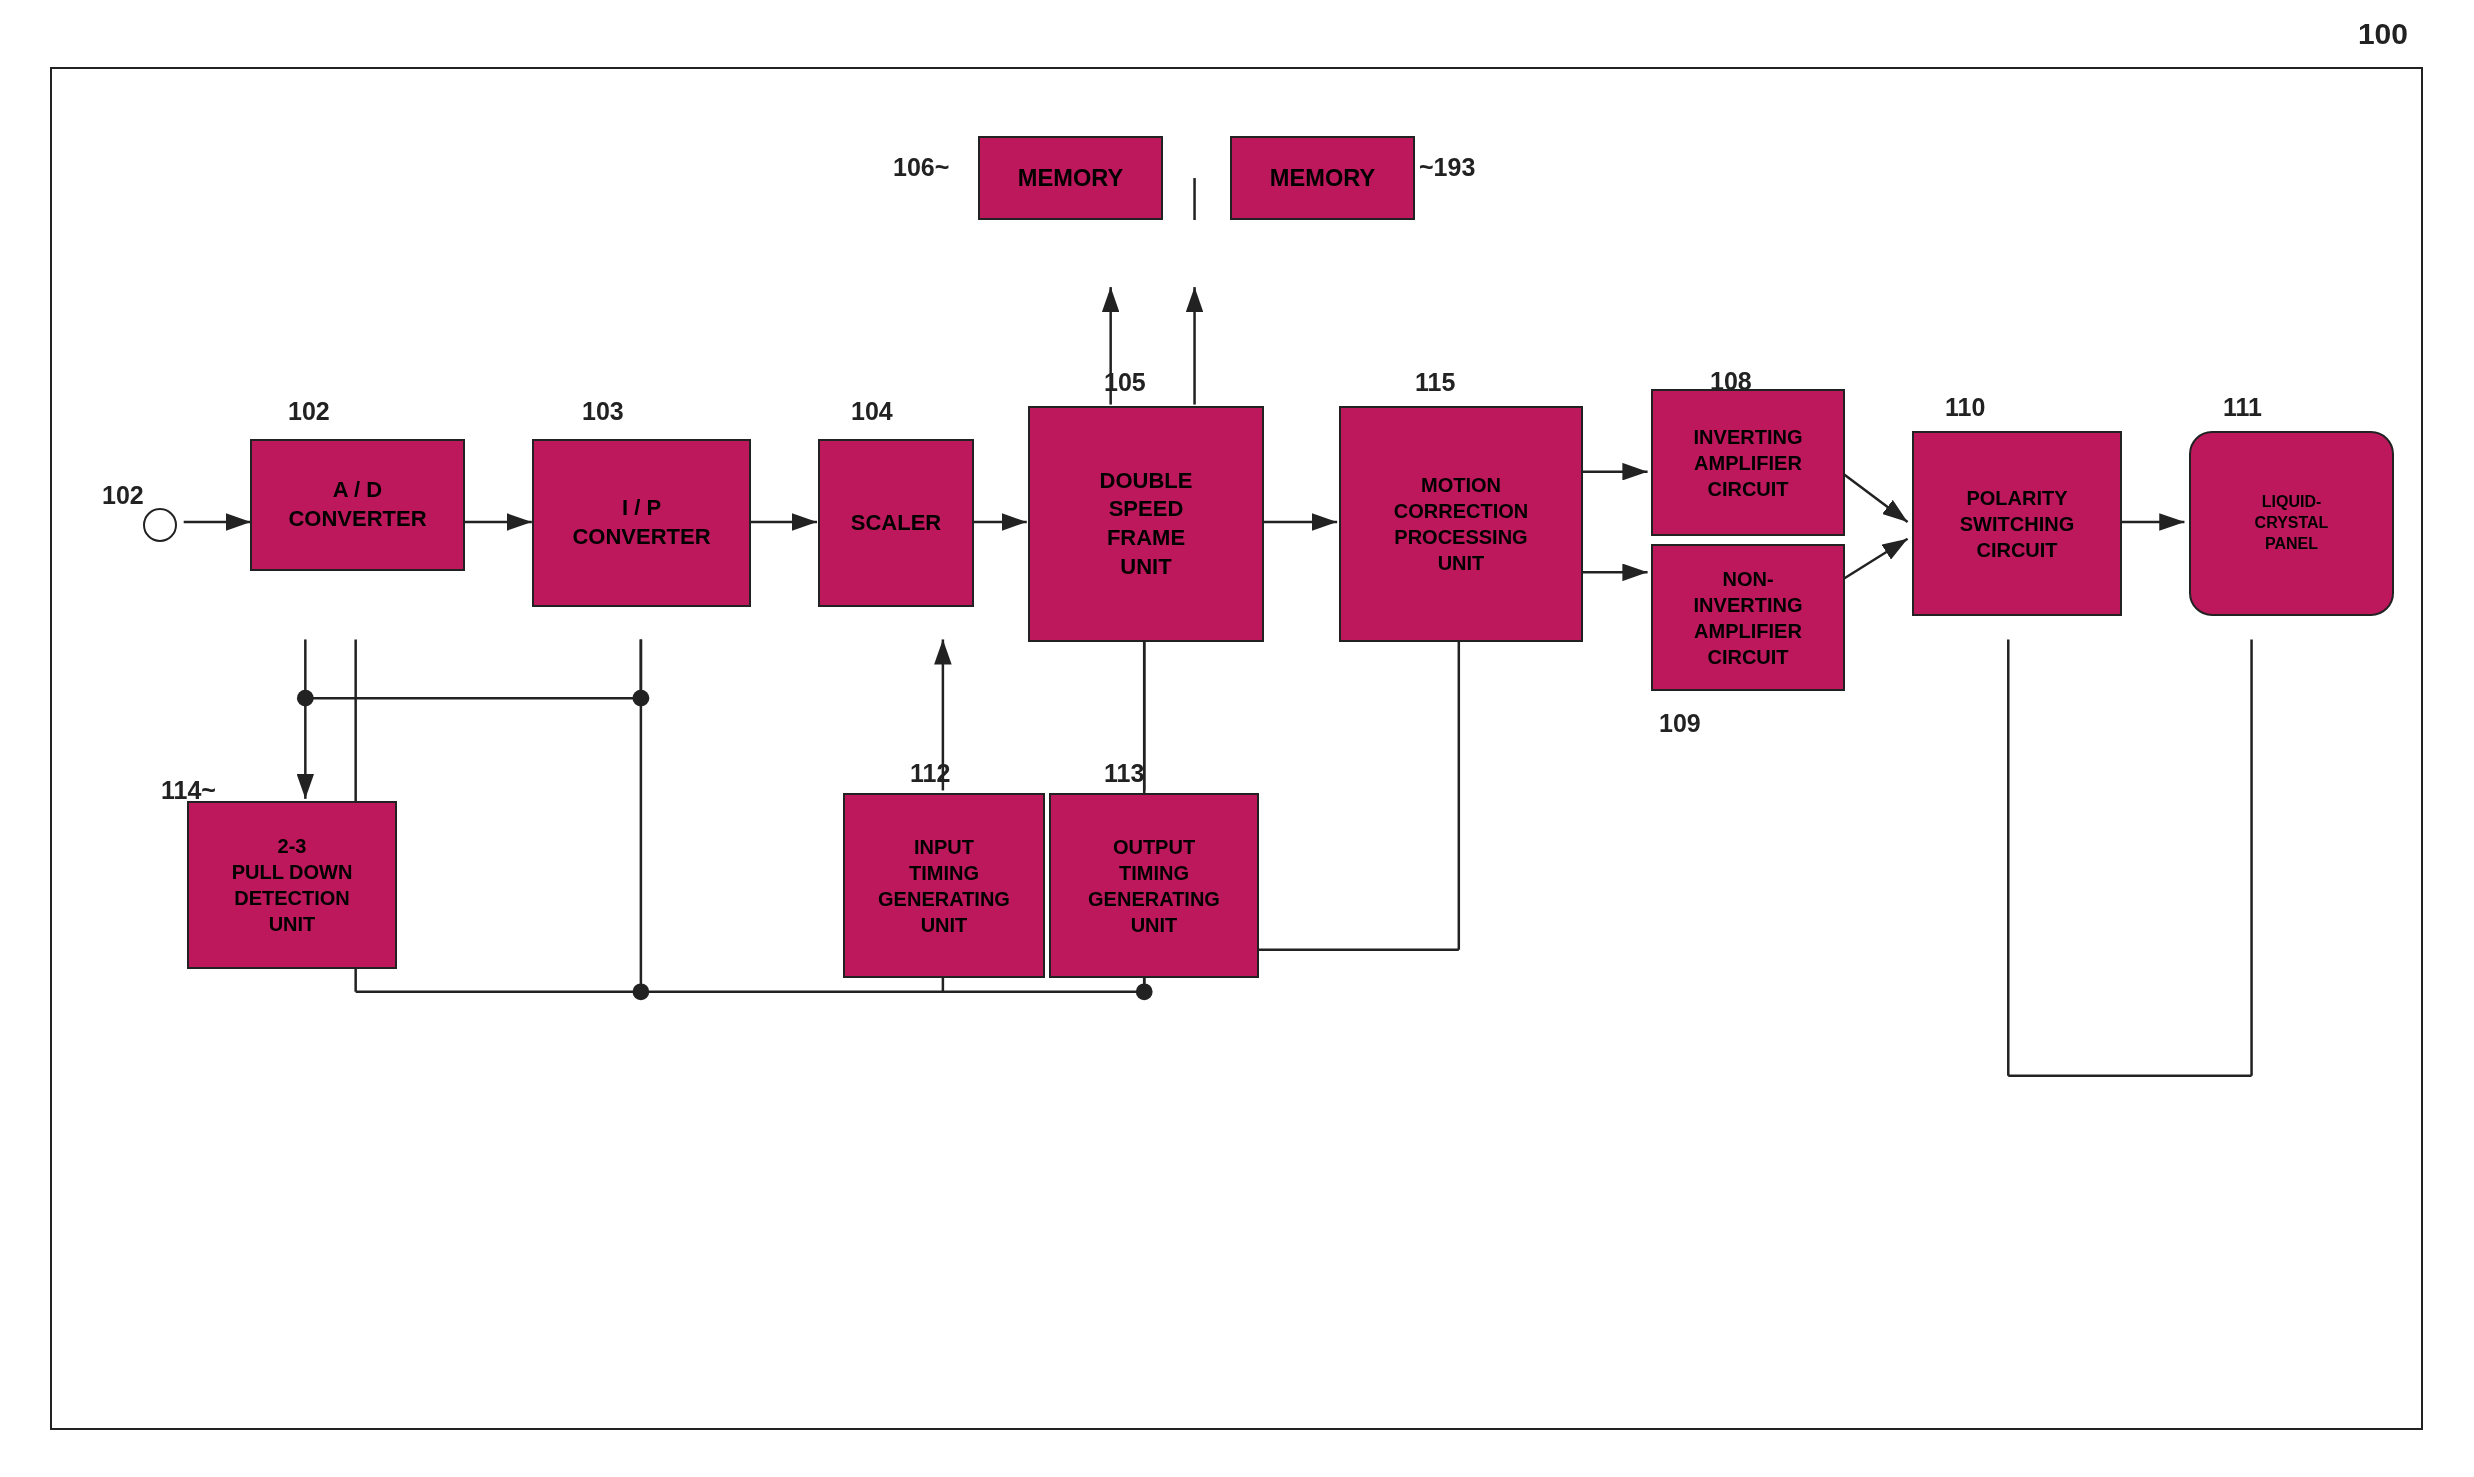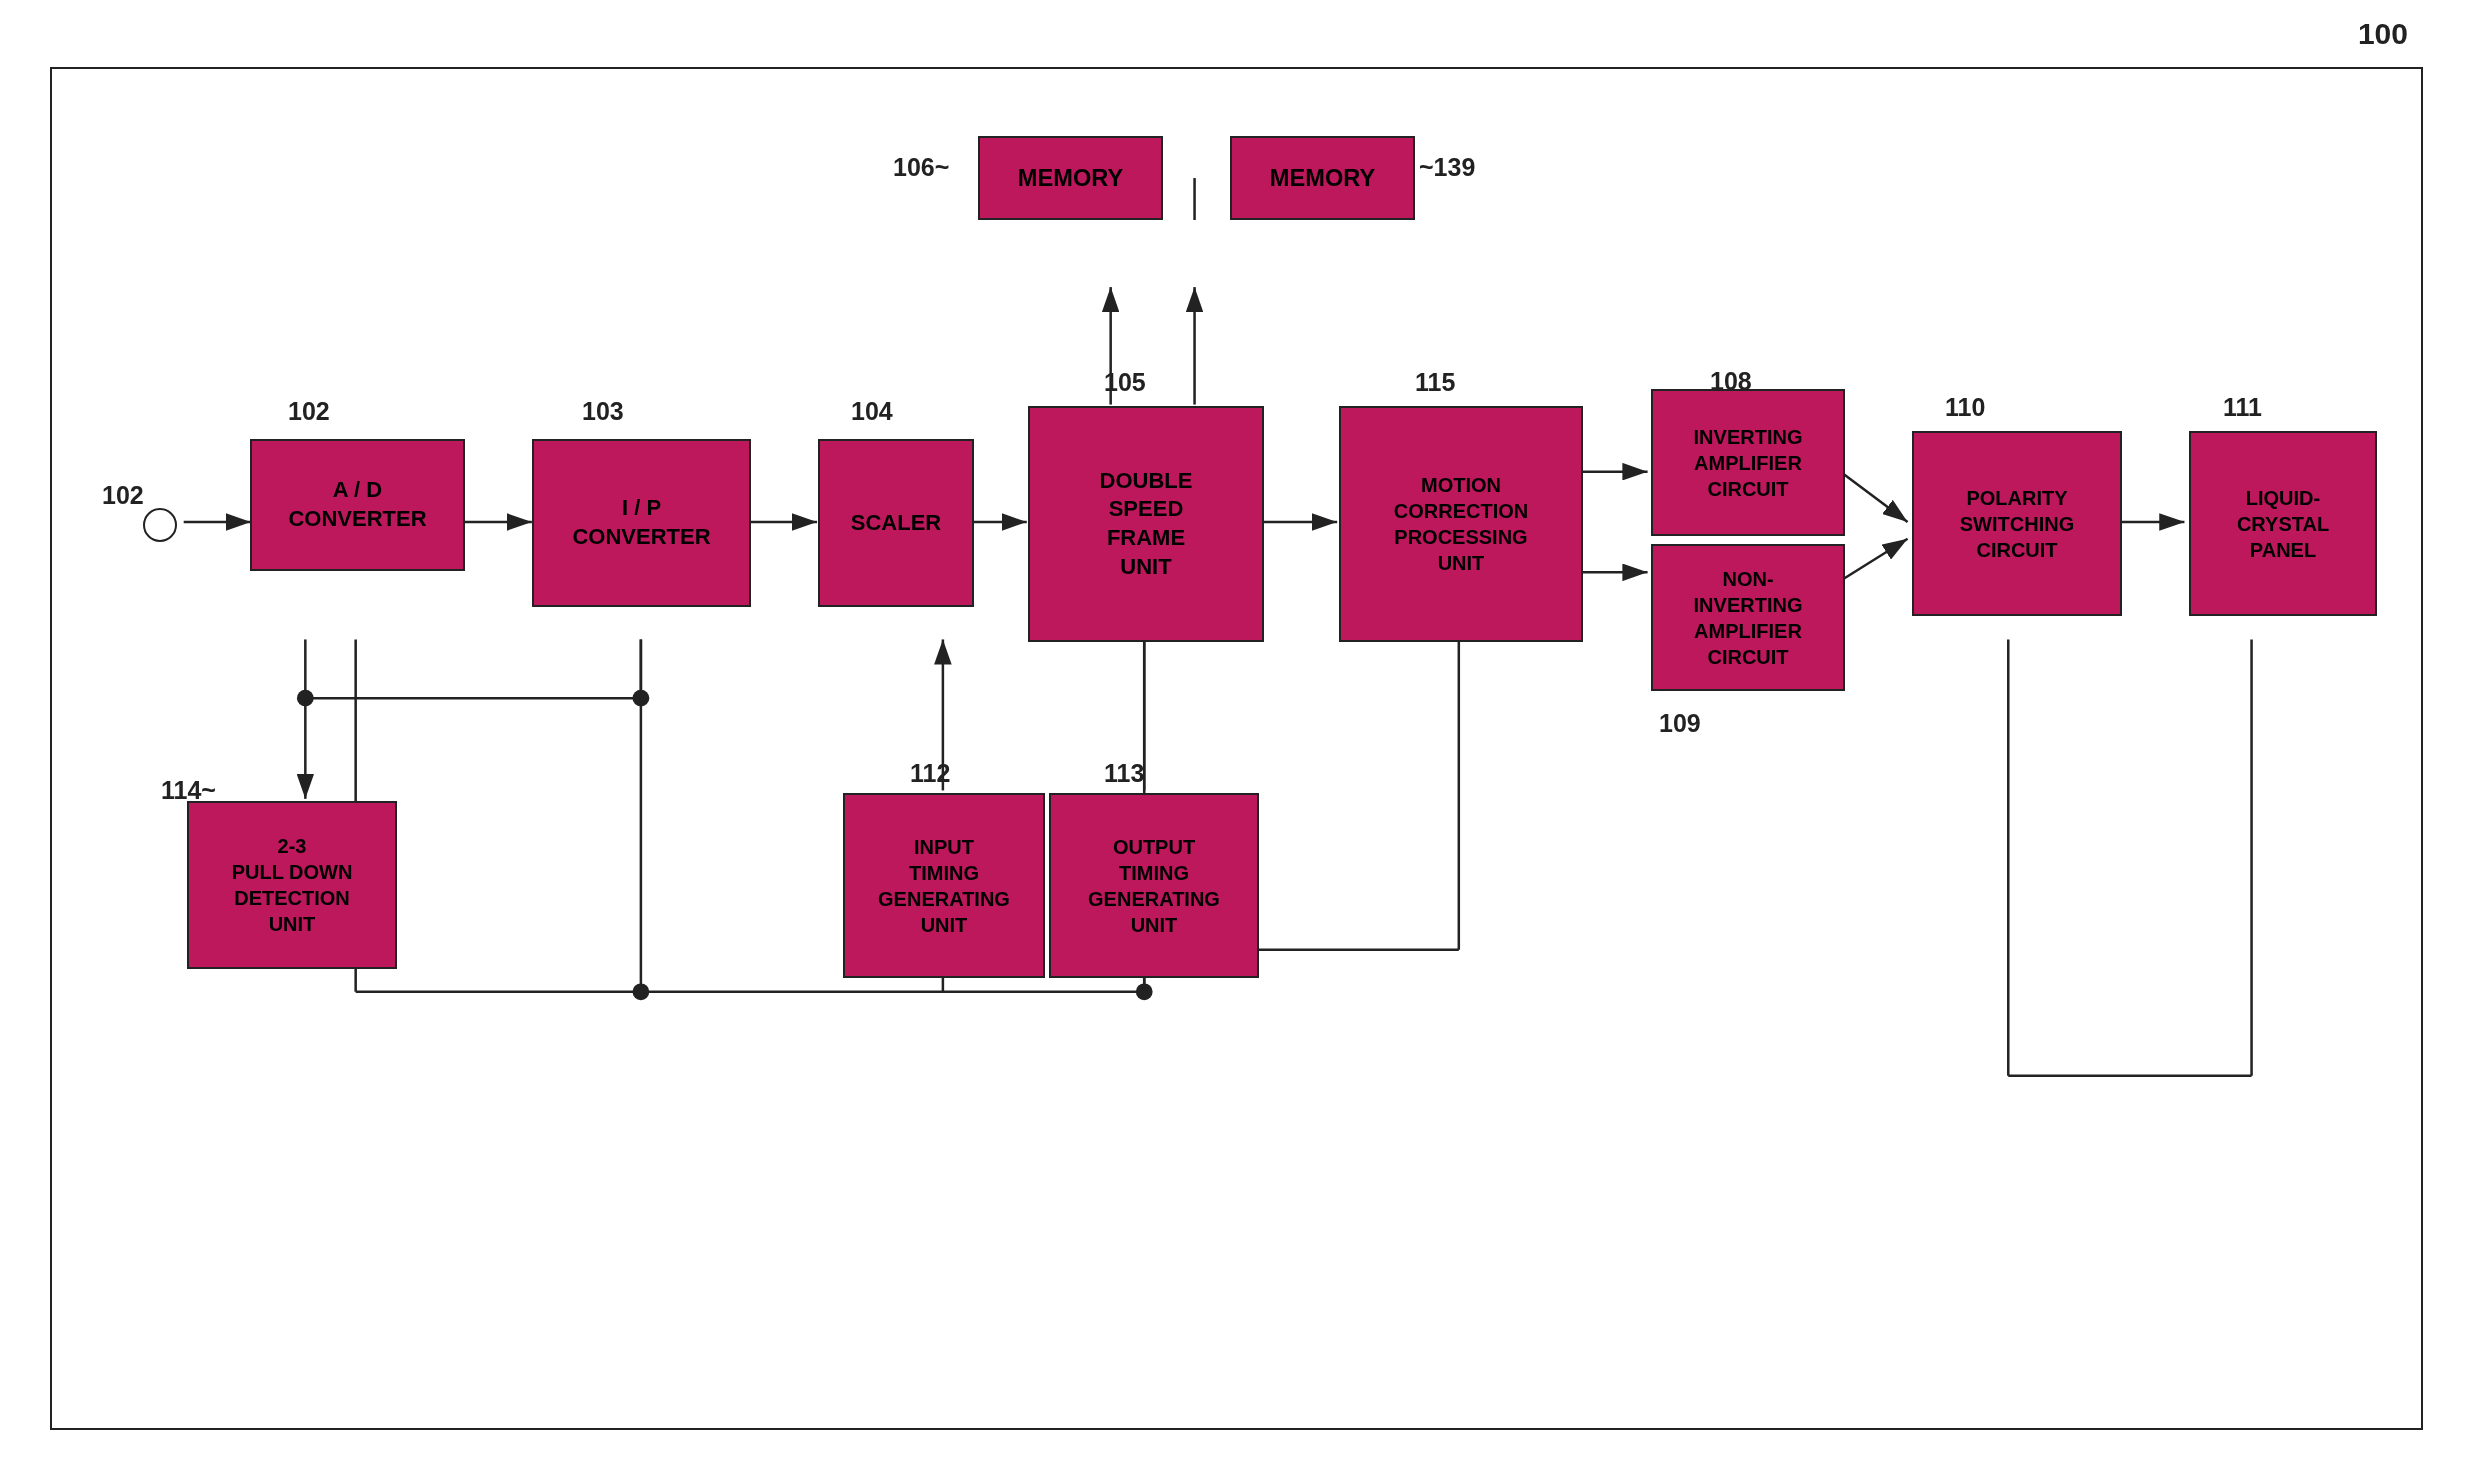--- a/index.html
+++ b/index.html
@@ -170,35 +170,35 @@
   <div class="block" style="left:766px; top:370px; width:156px; height:168px; font-size:22px;">SCALER</div>
   <div class="ref-label" style="left:799px; top:328px;">104</div>
 
   <div class="block" style="left:976px; top:337px; width:236px; height:236px; font-size:22px;">DOUBLE<br>SPEED<br>FRAME<br>UNIT</div>
   <div class="ref-label" style="left:1052px; top:299px;">105</div>
 
   <div class="block" style="left:926px; top:67px; width:185px; height:84px; font-size:23.6px;">MEMORY</div>
   <div class="ref-label" style="left:841px; top:84px;">106~</div>
 
   <div class="block" style="left:1178px; top:67px; width:185px; height:84px; font-size:23.6px;">MEMORY</div>
-  <div class="ref-label" style="left:1367px; top:84px;">~139</div>
+  <div class="ref-label" style="left:1367px; top:84px;">~193</div>
 
   <div class="block" style="left:1287px; top:337px; width:244px; height:236px; font-size:20px;">MOTION<br>CORRECTION<br>PROCESSING<br>UNIT</div>
   <div class="ref-label" style="left:1363px; top:299px;">115</div>
 
   <div class="block" style="left:1599px; top:320px; width:194px; height:147px; font-size:20px;">INVERTING<br>AMPLIFIER<br>CIRCUIT</div>
   <div class="ref-label" style="left:1658px; top:298px;">108</div>
 
   <div class="block" style="left:1599px; top:475px; width:194px; height:147px; font-size:20px;">NON-<br>INVERTING<br>AMPLIFIER<br>CIRCUIT</div>
   <div class="ref-label" style="left:1607px; top:640px;">109</div>
 
   <div class="block" style="left:1860px; top:362px; width:210px; height:185px; font-size:20px;">POLARITY<br>SWITCHING<br>CIRCUIT</div>
   <div class="ref-label" style="left:1893px; top:324px;">110</div>
 
-  <div class="block" style="left:2137px; top:362px; width:188px; height:185px; font-size:20px;">LIQUID-<br>CRYSTAL<br>PANEL</div>
+  <div class="block" style="left:2137px; top:362px; width:205px; height:185px; font-size:16px;border-radius:23px;">LIQUID-<br>CRYSTAL<br>PANEL</div>
   <div class="ref-label" style="left:2171px; top:324px;">111</div>
 
   <div class="block" style="left:135px; top:732px; width:210px; height:168px; font-size:20px;">2-3<br>PULL DOWN<br>DETECTION<br>UNIT</div>
   <div class="ref-label" style="left:109px; top:707px;">114~</div>
 
   <div class="block" style="left:791px; top:724px; width:202px; height:185px; font-size:20px;">INPUT<br>TIMING<br>GENERATING<br>UNIT</div>
   <div class="ref-label" style="left:858px; top:690px;text-align:center;">112</div>
 
   <div class="block" style="left:997px; top:724px; width:210px; height:185px; font-size:20px;">OUTPUT<br>TIMING<br>GENERATING<br>UNIT</div>
   <div class="ref-label" style="left:1052px; top:690px;">113</div>

